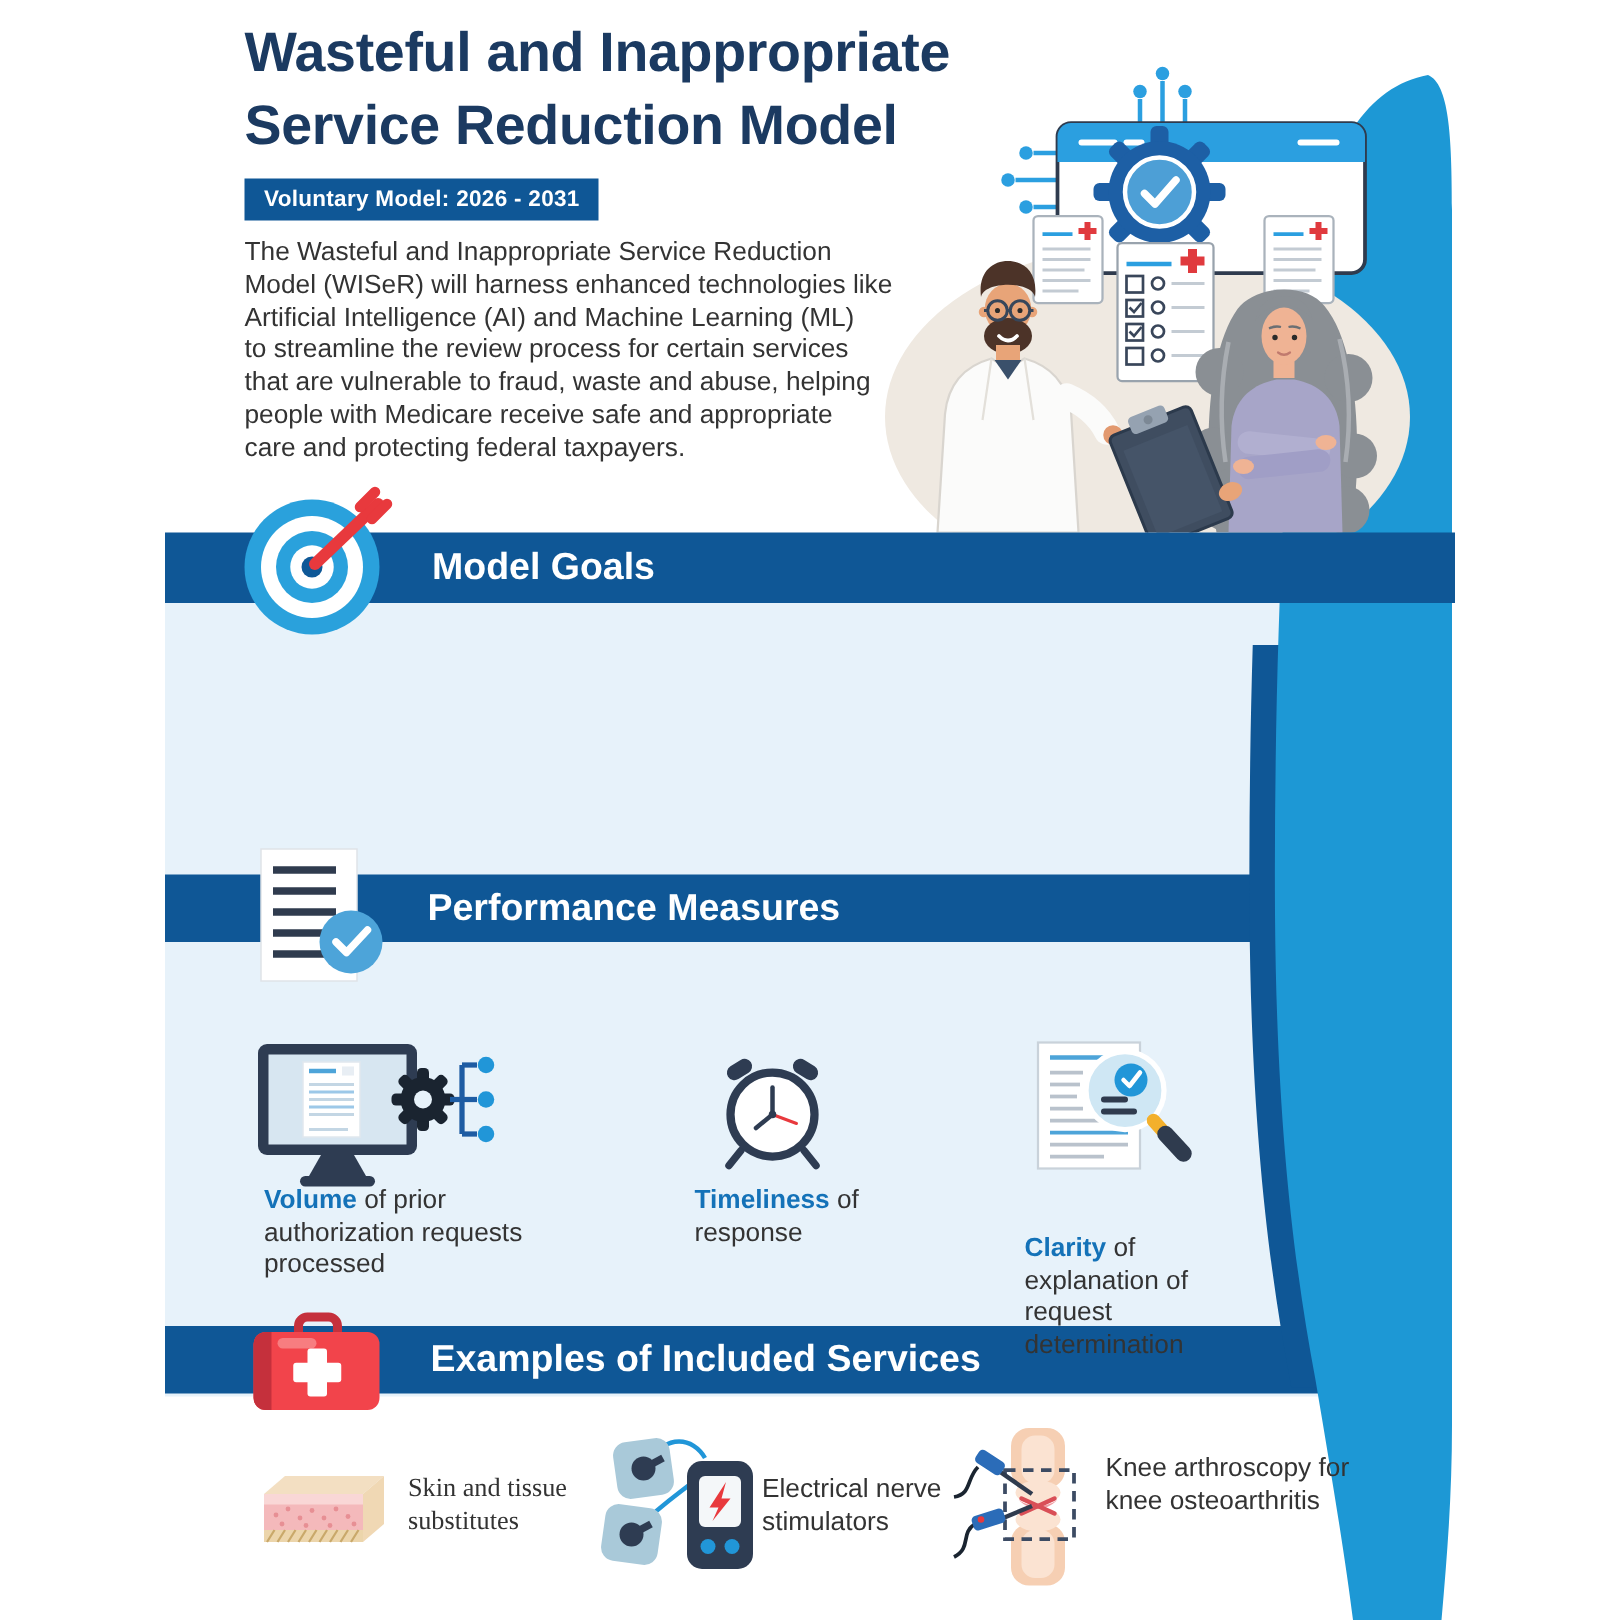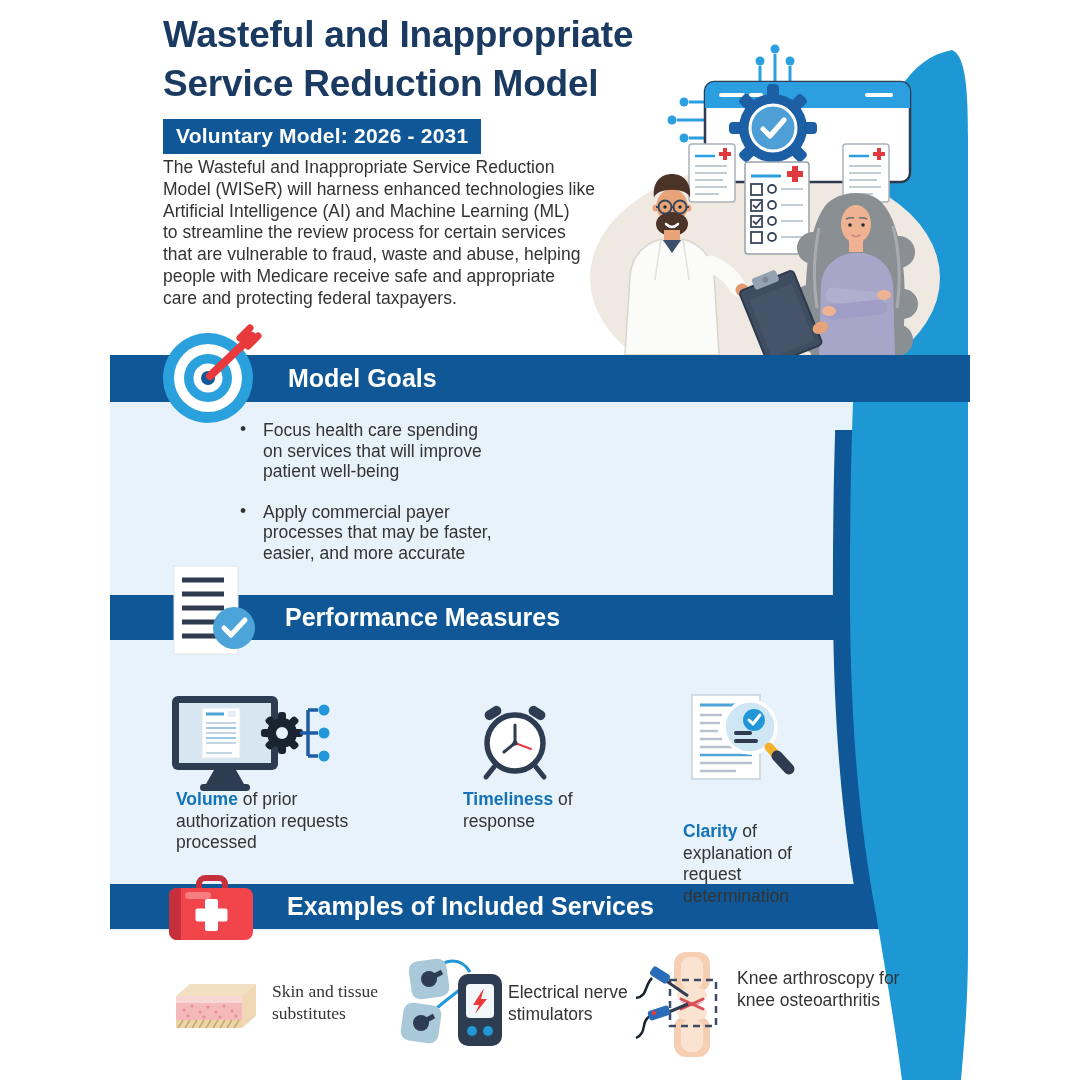--- a/index.html
+++ b/index.html
@@ -11,34 +11,34 @@
   svg.icon { overflow:visible; display:block; }
 
   
   .title {
     left:163px; top:10px; width:560px;
     font-size:37px; line-height:49px; font-weight:800;
     color:#1b3a61; letter-spacing:-0.2px; white-space:pre-line; z-index:6;
   }
   .badge {
     left:163px; top:119px; background:#0f5796; color:#ffffff;
-    font-size:21px; font-weight:700; padding:5px 13px 6px; z-index:6;
+    font-size:15px; font-weight:700; padding:5px 13px 6px; z-index:6;
     letter-spacing:0.2px;
   }
   .intro {
     left:163px; top:157px; width:470px;
     font-size:17.5px; line-height:21.8px; color:#333333;
     white-space:pre-line; z-index:6;
   }
 
   
   .panel { left:110px; top:356px; width:830px; height:575px; background:#e7f2fa; z-index:1; }
   .band  { background:#0f5796; color:#ffffff; font-weight:700; font-size:25px; display:flex; align-items:center; }
   .band-goals    { left:110px; top:355px; width:860px; height:47px; z-index:5; padding-left:178px; box-sizing:border-box; }
-  .band-perf     { left:110px; top:583px; width:790px; height:45px; z-index:2; padding-left:175px; box-sizing:border-box;margin-top:12px; }
+  .band-perf     { left:110px; top:583px; width:790px; height:45px; z-index:2; padding-left:175px; box-sizing:border-box; }
   .band-services { left:110px; top:884px; width:830px; height:45px; z-index:2; padding-left:177px; box-sizing:border-box; }
   .blob-layer { left:0; top:0; z-index:3; pointer-events:none; }
   .illustration { left:575px; top:38px; z-index:4; }
 
   
   .bullets { z-index:6; }
   .bullets .bullet { position:relative; padding-left:23px; margin-bottom:20px;
     font-size:17.5px; line-height:20.5px; color:#333333; white-space:pre-line; }
   .bullets .bullet::before { content:"•"; position:absolute; left:0; top:-1px; color:#333333; }
   .col-left  { left:240px; top:420px; width:270px; }
@@ -454,22 +454,14 @@
     </g>
     <g>
       <path d="M2 64 C-8 70 0 80 -12 86" stroke="#1a2430" stroke-width="2.5" fill="none"></path>
       <line x1="16" y1="62" x2="40" y2="52" stroke="#2f3b4e" stroke-width="3"></line>
       <rect x="0" y="56" width="22" height="10" rx="3" fill="#2b6cb8" transform="rotate(-18 11 61)"></rect>
       <circle cx="6" cy="61" r="2.2" fill="#e8393d"></circle>
     </g>
   </svg>
   <div class="abs service-label s3">Knee arthroscopy for knee osteoarthritis</div>
 
-  <div class="abs bullets col-left">
-    <div class="bullet">Focus health care spending
-on services that will improve
-patient well-being</div>
-    <div class="bullet">Apply commercial payer
-processes that may be faster,
-easier, and more accurate</div>
-  </div>
 
 </div>
 
 </body></html>

